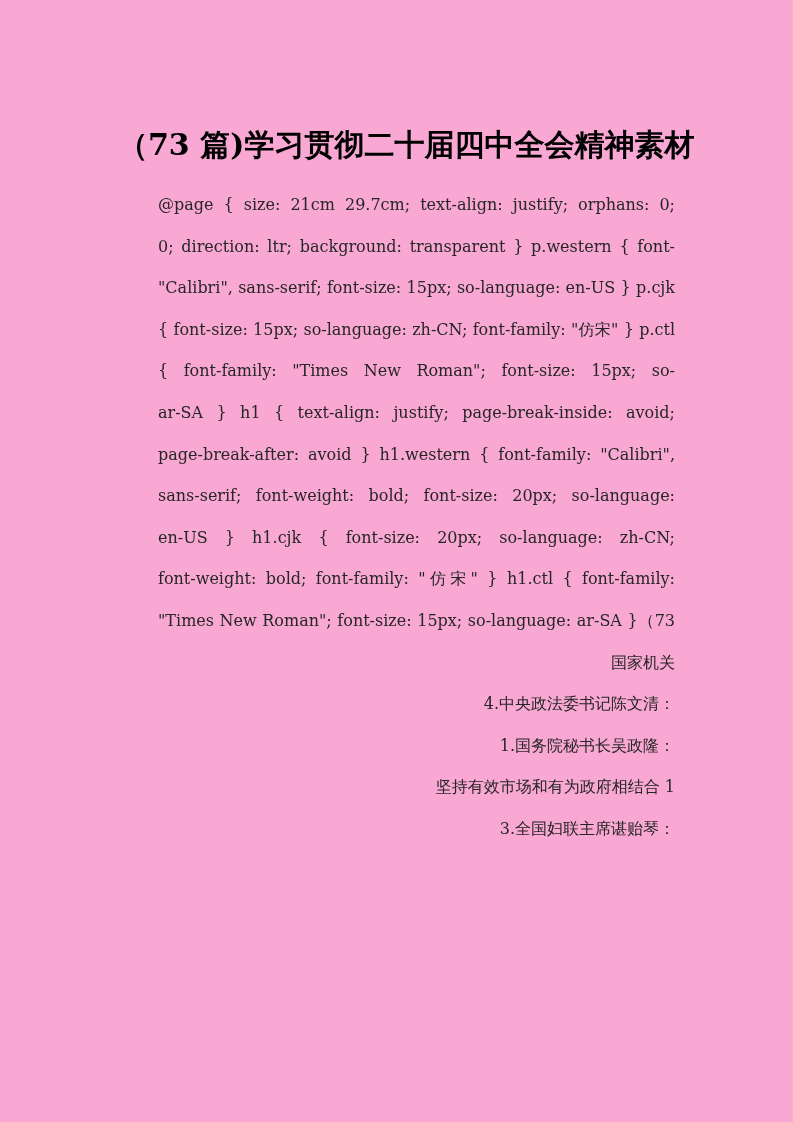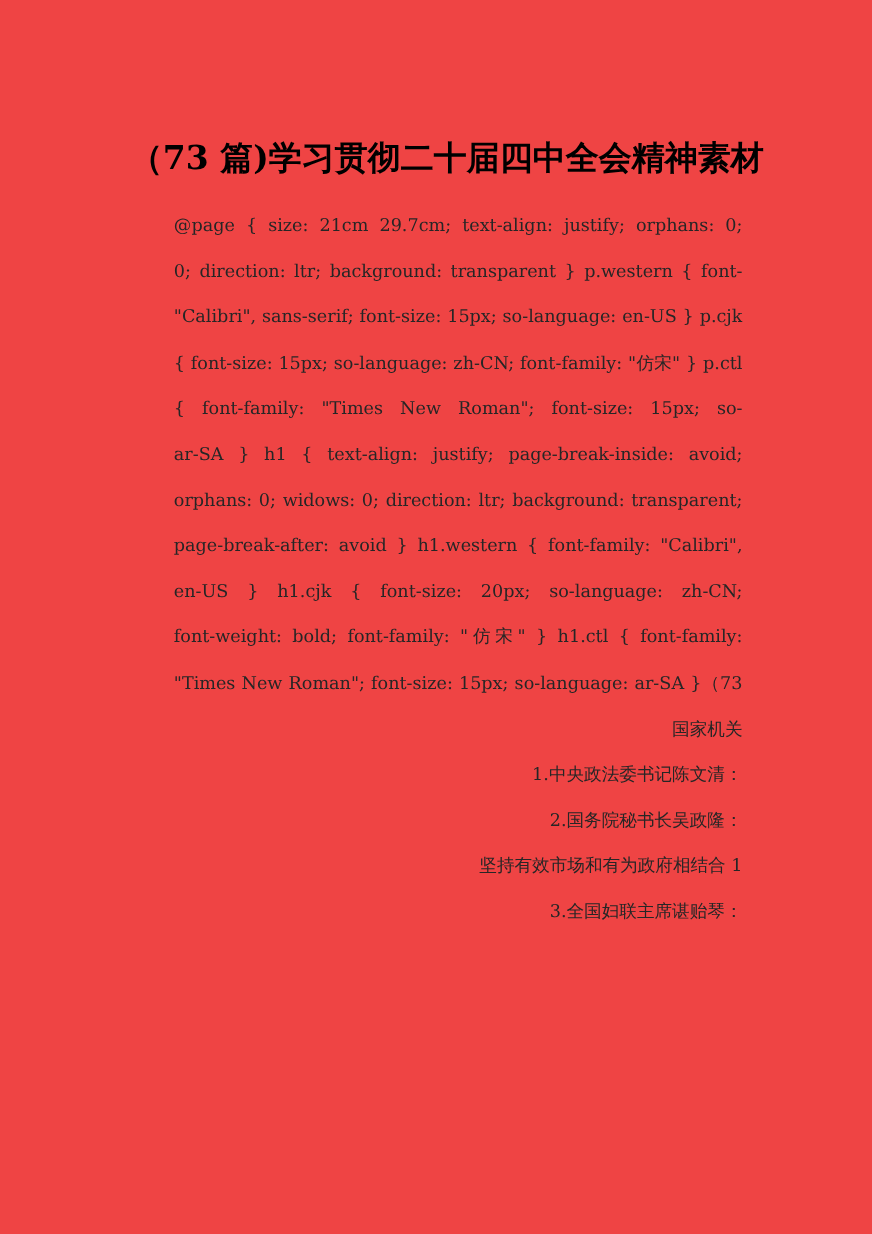--- a/index.html
+++ b/index.html
@@ -9,21 +9,21 @@
   }
   body {
     width: 793px;
     height: 1122px;
     font-family: "DejaVu Serif", "Liberation Serif", serif;
   }
   .page {
     position: relative;
     width: 793px;
     height: 1122px;
-    background: #ef4444;
+    background: #f9a8d4;
     overflow: hidden;
   }
   .content {
     position: absolute;
     left: 118px;
     top: 0;
     width: 557px;
   }
   .doc-title {
     margin-top: 114px;
@@ -61,25 +61,25 @@
     <div class="doc-title">
         <div class="title-line">（73 篇)学习贯彻二十届四中全会精神素材</div>
       </div>
     <div class="doc-body">
         <div class="bline just">@page { size: 21cm 29.7cm; text-align: justify; orphans: 0; widows:</div>
         <div class="bline just">0; direction: ltr; background: transparent } p.western { font-family:</div>
         <div class="bline just">"Calibri", sans-serif; font-size: 15px; so-language: en-US } p.cjk</div>
         <div class="bline just">{ font-size: 15px; so-language: zh-CN; font-family: "仿宋" } p.ctl</div>
         <div class="bline just">{ font-family: "Times New Roman"; font-size: 15px; so-language:</div>
         <div class="bline just">ar-SA } h1 { text-align: justify; page-break-inside: avoid;</div>
-        <div class="bline just">orphans: 0; widows: 0; direction: ltr; background: transparent;</div>
         <div class="bline just">page-break-after: avoid } h1.western { font-family: "Calibri",</div>
+        <div class="bline just">sans-serif; font-weight: bold; font-size: 20px; so-language:</div>
         <div class="bline just">en-US } h1.cjk { font-size: 20px; so-language: zh-CN;</div>
         <div class="bline just">font-weight: bold; font-family: "仿宋" } h1.ctl { font-family:</div>
         <div class="bline just">"Times New Roman"; font-size: 15px; so-language: ar-SA }（73 篇）</div>
         <div class="bline">国家机关</div>
-        <div class="bline">1.中央政法委书记陈文清：</div>
-        <div class="bline">2.国务院秘书长吴政隆：</div>
+        <div class="bline">4.中央政法委书记陈文清：</div>
+        <div class="bline">1.国务院秘书长吴政隆：</div>
         <div class="bline">坚持有效市场和有为政府相结合 1</div>
         <div class="bline">3.全国妇联主席谌贻琴：</div>
       </div>
   </div>
 </div>
 
 </body></html>

